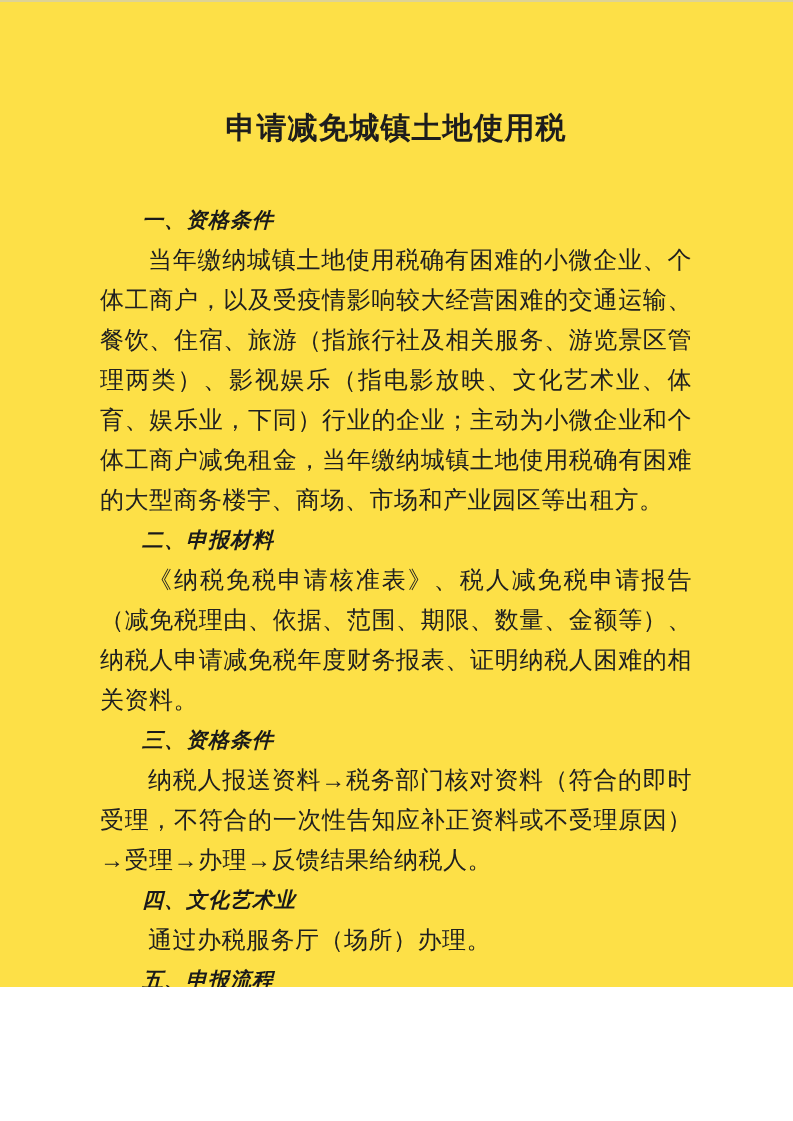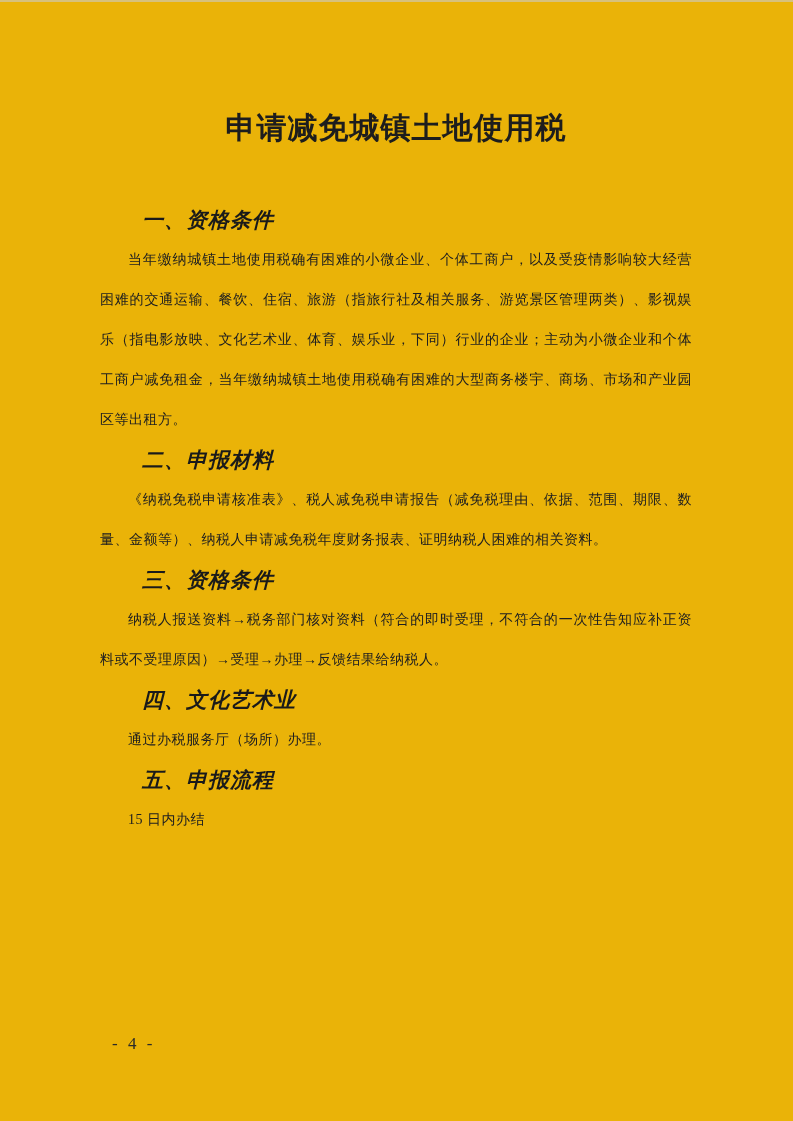--- a/index.html
+++ b/index.html
@@ -3,22 +3,22 @@
 <meta charset="utf-8">
 <style>
   html, body {
     margin: 0;
     padding: 0;
     background: #ffffff;
   }
   .page {
     position: relative;
     width: 793px;
-    height: 1121px;
-    background: #eab308;
+    height: 987px;
+    background: #fde047;
     color: #1d1d1d;
     font-family: "Liberation Serif", "DejaVu Serif", serif;
     overflow: hidden;
     box-sizing: border-box;
   }
   .scan-edge {
     position: absolute;
     top: 0;
     left: 0;
     width: 100%;
@@ -50,21 +50,21 @@
     text-indent: 2em;
     letter-spacing: 1px;
     color: #1a1a1a;
     font-style: italic;
   }
   .section-heading.first {
     margin-top: 50px;
   }
   .para {
     margin: 0;
-    font-size: 14px;
+    font-size: 24px;
     line-height: 40px;
     text-indent: 2em;
     text-align: justify;
     text-justify: inter-character;
     letter-spacing: 0.5px;
     color: #202020;
   }
   .page-number {
     position: absolute;
     left: 112px;

